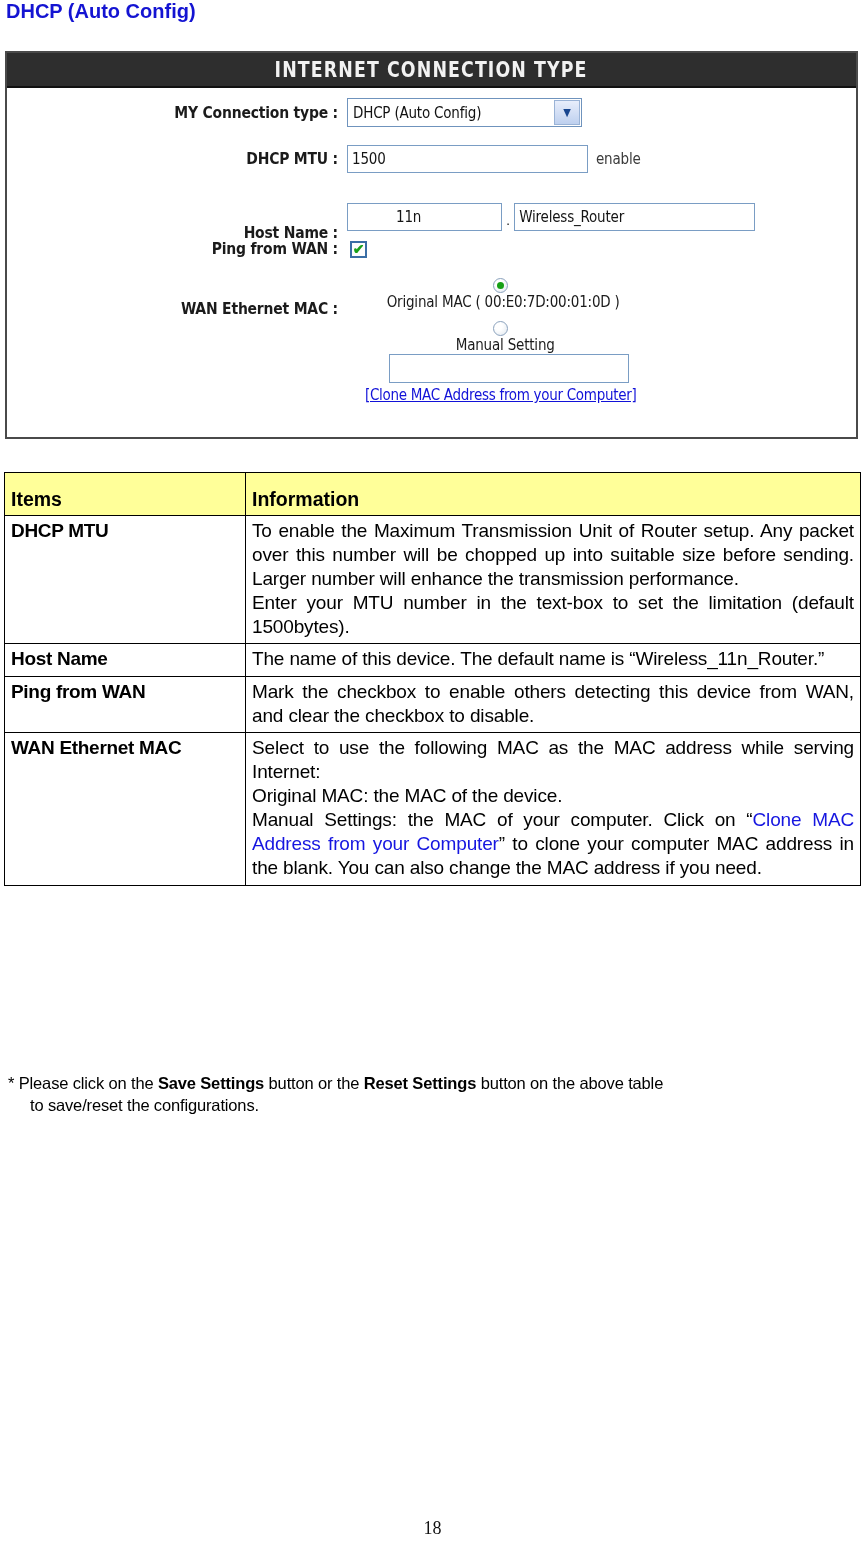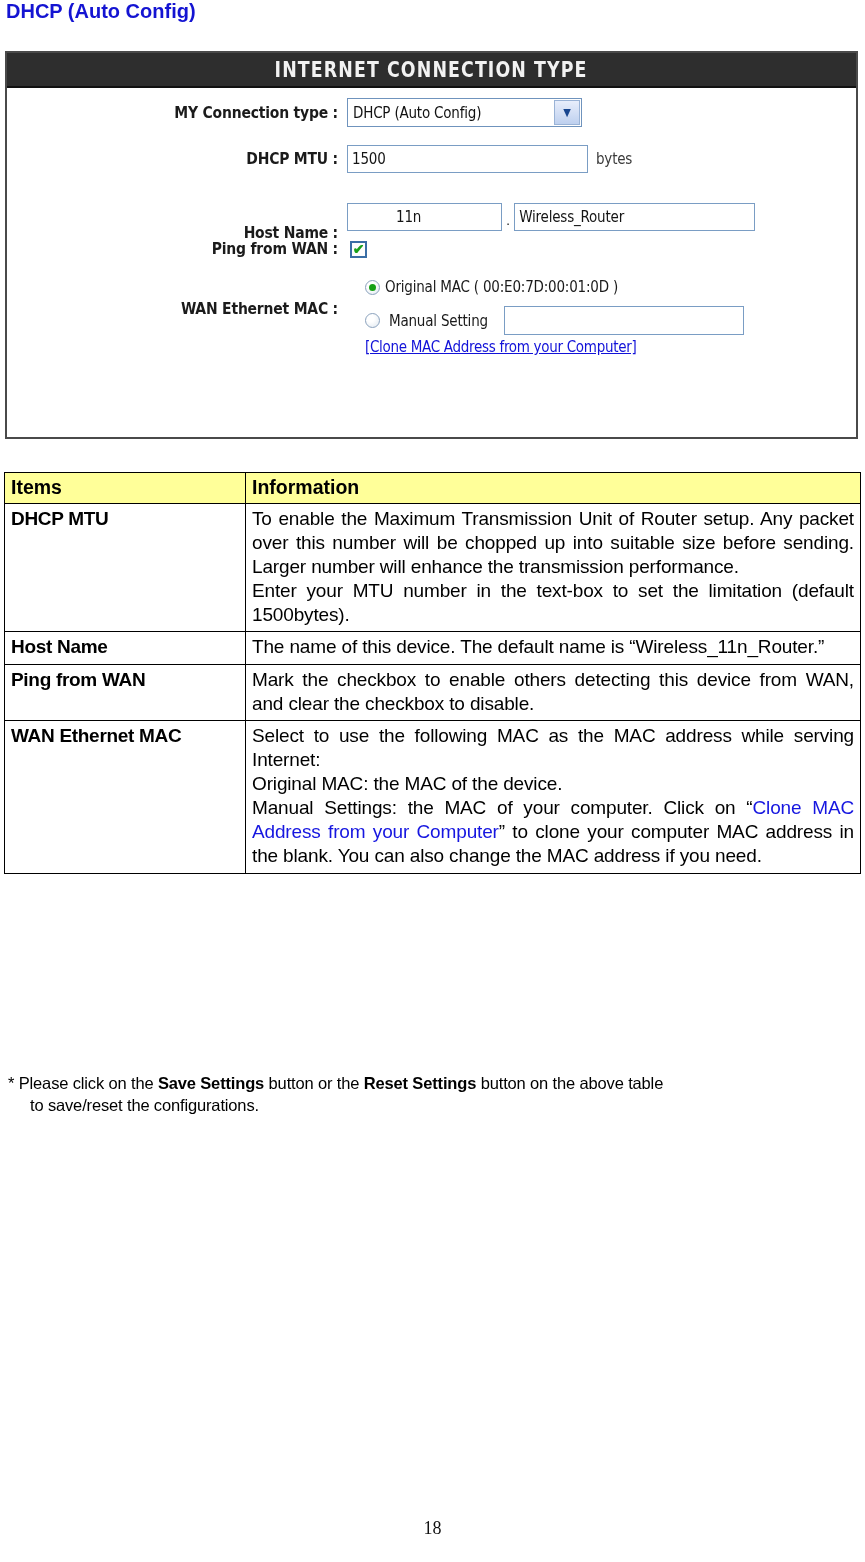--- a/index.html
+++ b/index.html
@@ -146,21 +146,21 @@
     display: flex;
     align-items: center;
     justify-content: center;
     font-size: 14px;
     color: #19a019;
     line-height: 1;
     font-weight: bold;
   }
 
   
-  .radio-line { display: flex; align-items: center; }
+  .radio-line { display: flex; align-items: center; flex-direction: column; }
   .radio {
     width: 15px;
     height: 15px;
     border-radius: 50%;
     border: 1px solid #8ba2bd;
     background: radial-gradient(circle at 35% 32%, #ffffff 30%, #dfe7ef 100%);
     box-sizing: border-box;
     display: flex;
     align-items: center;
     justify-content: center;
@@ -205,21 +205,21 @@
     vertical-align: top;
     padding: 3px 6px 4px 6px;
     font-size: 19px;
     line-height: 1.27;
   }
   .desc-table thead th {
     background: #ffff99;
     font-weight: bold;
     text-align: left;
     font-size: 19.5px;
-    padding-top: 2px;
+    padding-top: 14px;
     padding-bottom: 3px;
   }
   .col-item { width: 228px; }
   .cell-item {
     font-weight: bold;
     font-size: 19.5px;
     letter-spacing: -0.3px;
   }
   .cell-info {
     text-align: justify;
@@ -277,21 +277,21 @@
           <span>DHCP (Auto Config)</span>
           <span class="sel-arrow">▼</span>
         </div>
       </div>
     </div>
 
     <div class="frow" style="left:86px; top:57px;">
       <span class="flabel" style="width:245px;">DHCP MTU :</span>
       <div class="fieldwrap" style="margin-left:9px;">
         <div class="txtbox" style="width:241px;">1500</div>
-        <span class="unit-text">bytes</span>
+        <span class="unit-text">enable</span>
       </div>
     </div>
 
     <div class="frow" style="left:86px; top:104px;">
       <span class="flabel" style="width:245px;margin-top:32px;">Host Name :</span>
       <div class="fieldwrap" style="margin-left:9px;">
         <div class="txtbox" style="width:155px;padding-left:48px;">11n</div>
         <span class="dot-sep">.</span>
         <div class="txtbox" style="width:241px;">Wireless_Router</div>
       </div>

